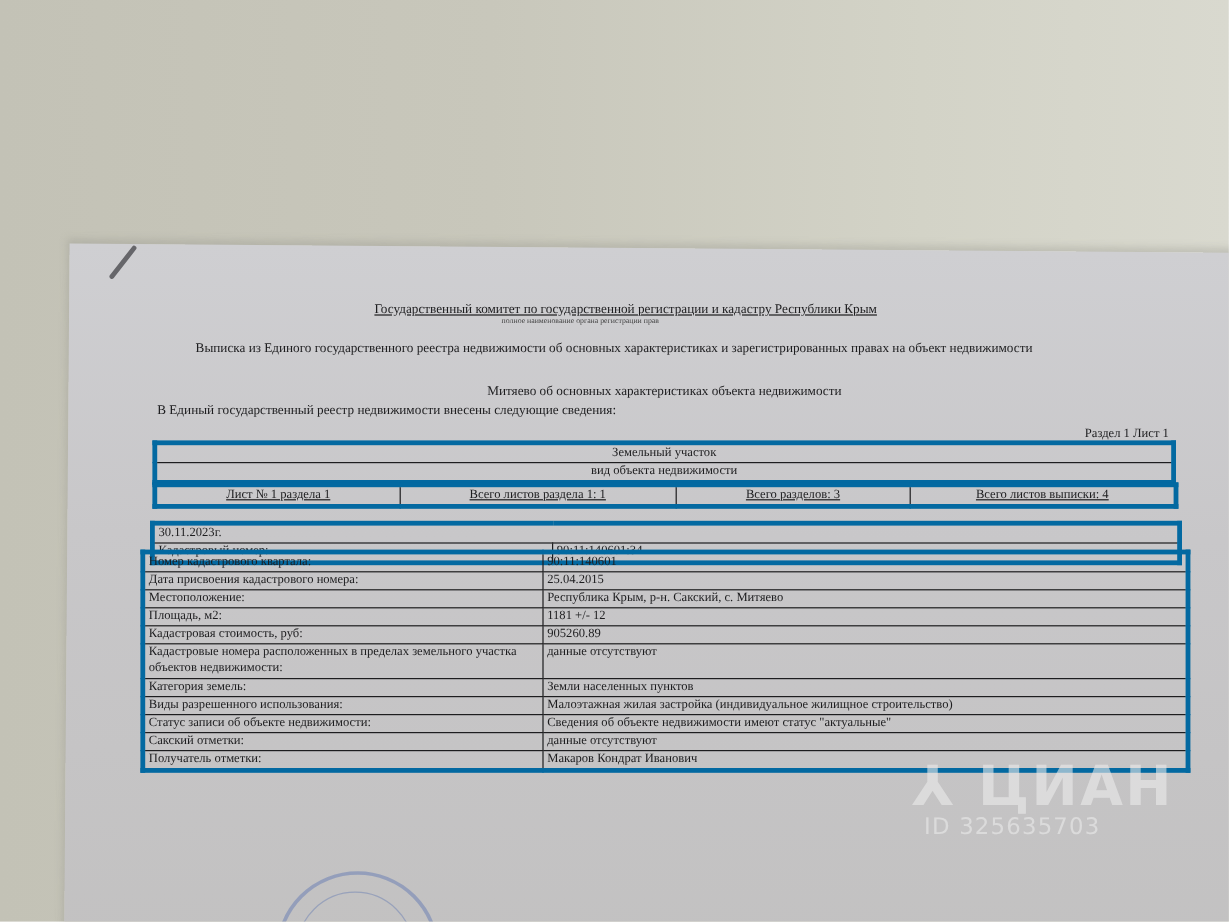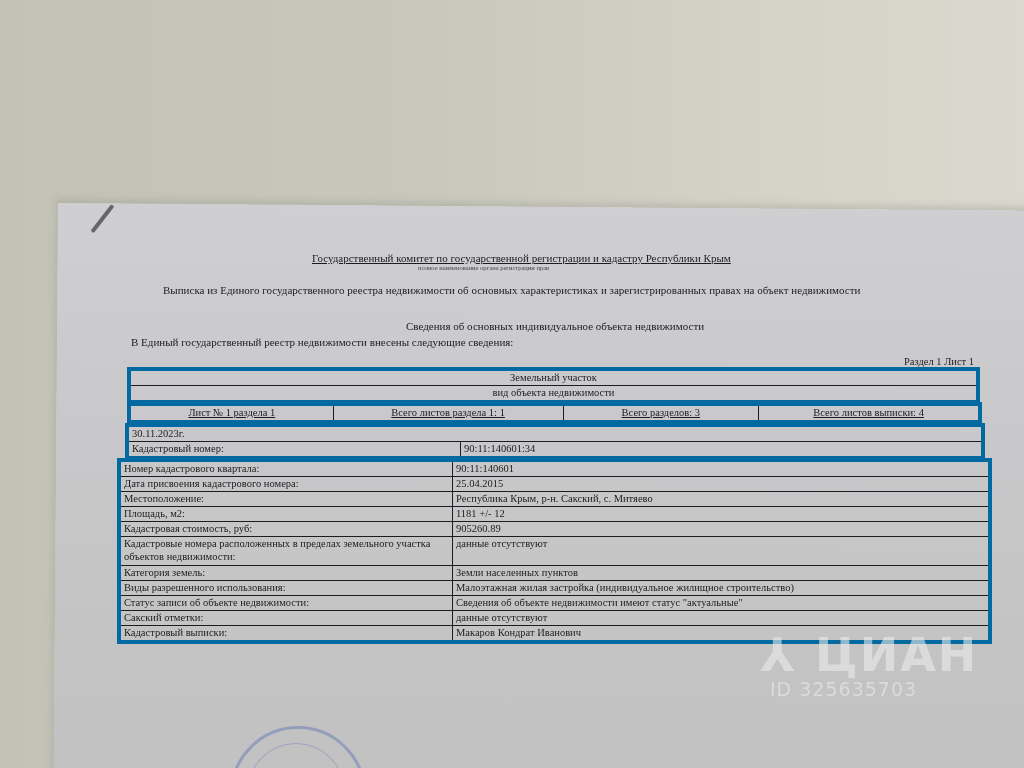--- a/index.html
+++ b/index.html
@@ -27,21 +27,21 @@
   .t-extract { left:163px; top:284px; font-size:11px; }
   .t-info-title { left:406px; top:320px; font-size:11px; }
   .t-intro { left:131px; top:336px; font-size:11px; }
   .t-section { left:904px; top:356px; font-size:10.5px; }
 
   table.box { position:absolute; border-collapse:collapse; border:4px solid #0369a1; }
   table.box td { border:1.5px solid #1d1d1f; font-size:10.5px; padding:0 3px; height:14px; line-height:14px; vertical-align:top; }
   .c { text-align:center; }
   .t-head { left:127px; top:367px; width:853px; }
   .t-sheets { left:127px; top:402px; width:855px;text-decoration:underline; }
-  .t-date { left:125px; top:423px; width:860px;border-radius:12px; }
+  .t-date { left:125px; top:434px; width:860px;border-radius:12px; }
   .t-main { left:117px; top:458px; width:875px;padding-left:24px; }
   .t-main td.label { width:325px; }
   .t-main td { height:14.5px; }
   .t-main td.tall { height:28px; line-height:13px; }
 
   .watermark { position:absolute; left:760px; top:632px; color:rgba(235,235,235,0.6); font-family:"DejaVu Sans", sans-serif; }
   .wm-logo { font-size:46px; font-weight:bold; letter-spacing:2px; line-height:46px; }
   .wm-id { font-size:19px; letter-spacing:1px; margin-left:10px; }
   .stamp {
     position:absolute; left:230px; top:726px; width:130px; height:130px; border-radius:50%;
@@ -54,21 +54,21 @@
 </style>
 </head>
 <body>
 
 <div class="paper"></div>
 <div class="staple"></div>
 
 <div class="el t-authority">Государственный комитет по государственной регистрации и кадастру Республики Крым</div>
 <div class="el t-authority-sub">полное наименование органа регистрации прав</div>
 <div class="el t-extract">Выписка из Единого государственного реестра недвижимости об основных характеристиках и зарегистрированных правах на объект недвижимости</div>
-<div class="el t-info-title">Сведения об основных индивидуальное объекта недвижимости</div>
+<div class="el t-info-title">Митяево об основных характеристиках объекта недвижимости</div>
 <div class="el t-intro">В Единый государственный реестр недвижимости внесены следующие сведения:</div>
 <div class="el t-section">Раздел 1 Лист 1</div>
 
 <table class="box t-head">
   <tbody>
       <tr>
         <td class="c">Земельный участок</td>
       </tr>
   <tr>
         <td class="c">вид объекта недвижимости</td>
@@ -135,21 +135,21 @@
       </tr>
   <tr>
         <td class="label">Статус записи об объекте недвижимости:</td>
         <td>Сведения об объекте недвижимости имеют статус "актуальные"</td>
       </tr>
   <tr>
         <td class="label">Сакский отметки:</td>
         <td>данные отсутствуют</td>
       </tr>
   <tr>
-        <td class="label">Кадастровый выписки:</td>
+        <td class="label">Получатель отметки:</td>
         <td>Макаров Кондрат Иванович</td>
       </tr>
 </tbody>
   </table>
 
 <div class="watermark">
   <div class="wm-logo"><span>⅄</span> <span>ЦИАН</span></div>
   <div class="wm-id">ID 325635703</div>
 </div>
 

